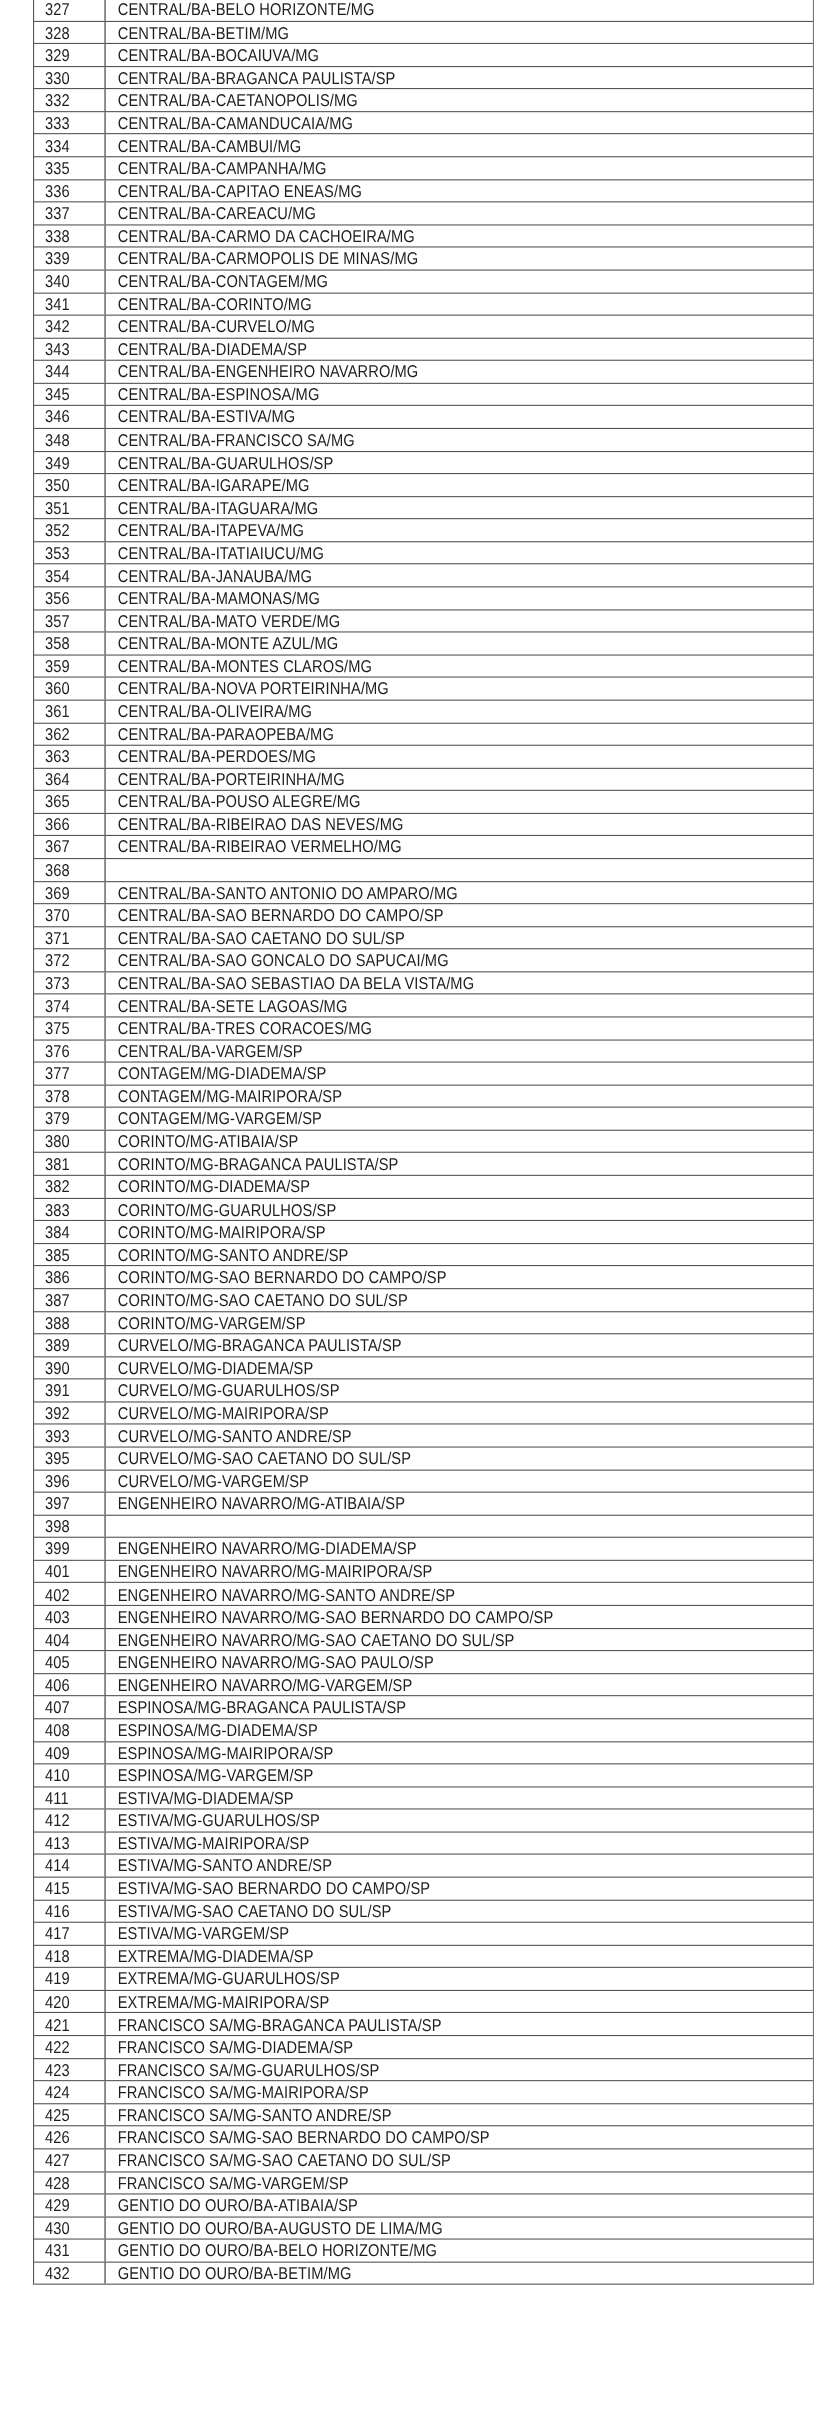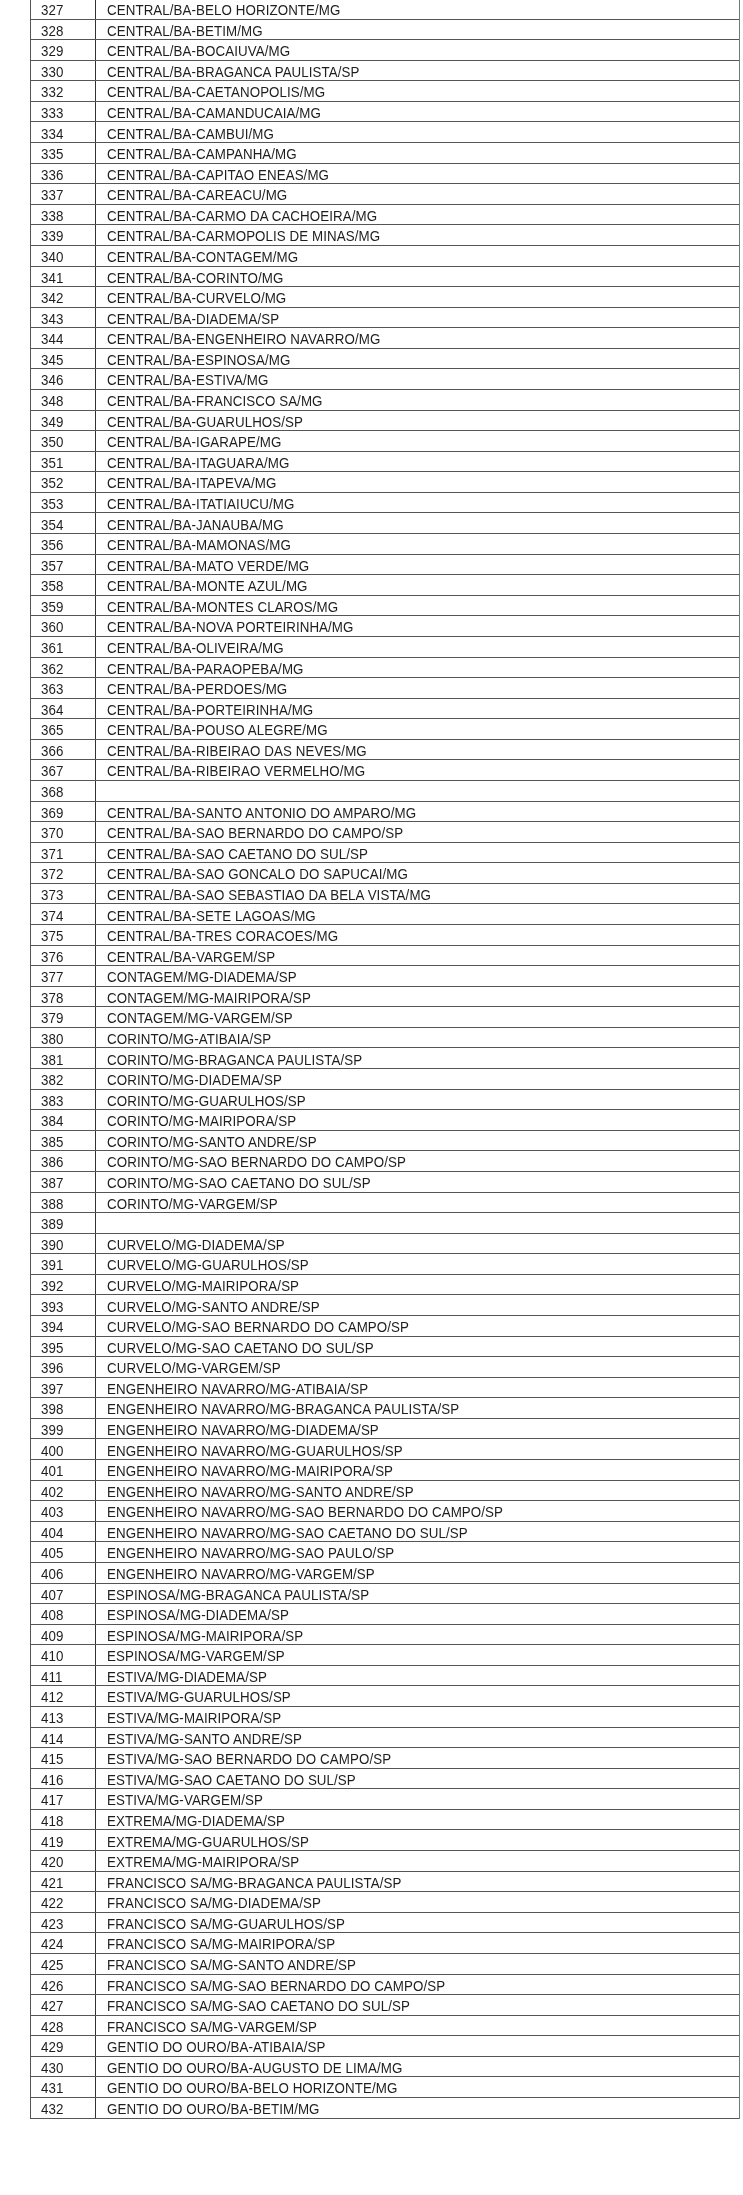--- a/index.html
+++ b/index.html
@@ -520,20 +520,23 @@
         <span class="txt">388</span>
       </div>
       <div class="desc">
         <span class="txt">CORINTO/MG-VARGEM/SP</span>
       </div>
     </div>
     <div class="row">
       <div class="num">
         <span class="txt">389</span>
       </div>
+      <div class="desc">
+        <span class="txt">CURVELO/MG-BRAGANCA PAULISTA/SP</span>
+      </div>
     </div>
     <div class="row">
       <div class="num">
         <span class="txt">390</span>
       </div>
       <div class="desc">
         <span class="txt">CURVELO/MG-DIADEMA/SP</span>
       </div>
     </div>
     <div class="row">
@@ -555,28 +558,20 @@
     <div class="row">
       <div class="num">
         <span class="txt">393</span>
       </div>
       <div class="desc">
         <span class="txt">CURVELO/MG-SANTO ANDRE/SP</span>
       </div>
     </div>
     <div class="row">
       <div class="num">
-        <span class="txt">394</span>
-      </div>
-      <div class="desc">
-        <span class="txt">CURVELO/MG-SAO BERNARDO DO CAMPO/SP</span>
-      </div>
-    </div>
-    <div class="row">
-      <div class="num">
         <span class="txt">395</span>
       </div>
       <div class="desc">
         <span class="txt">CURVELO/MG-SAO CAETANO DO SUL/SP</span>
       </div>
     </div>
     <div class="row">
       <div class="num">
         <span class="txt">396</span>
       </div>
@@ -589,38 +584,27 @@
         <span class="txt">397</span>
       </div>
       <div class="desc">
         <span class="txt">ENGENHEIRO NAVARRO/MG-ATIBAIA/SP</span>
       </div>
     </div>
     <div class="row">
       <div class="num">
         <span class="txt">398</span>
       </div>
-      <div class="desc">
-        <span class="txt">ENGENHEIRO NAVARRO/MG-BRAGANCA PAULISTA/SP</span>
-      </div>
     </div>
     <div class="row">
       <div class="num">
         <span class="txt">399</span>
       </div>
       <div class="desc">
         <span class="txt">ENGENHEIRO NAVARRO/MG-DIADEMA/SP</span>
-      </div>
-    </div>
-    <div class="row">
-      <div class="num">
-        <span class="txt">400</span>
-      </div>
-      <div class="desc">
-        <span class="txt">ENGENHEIRO NAVARRO/MG-GUARULHOS/SP</span>
       </div>
     </div>
     <div class="row">
       <div class="num">
         <span class="txt">401</span>
       </div>
       <div class="desc">
         <span class="txt">ENGENHEIRO NAVARRO/MG-MAIRIPORA/SP</span>
       </div>
     </div>

